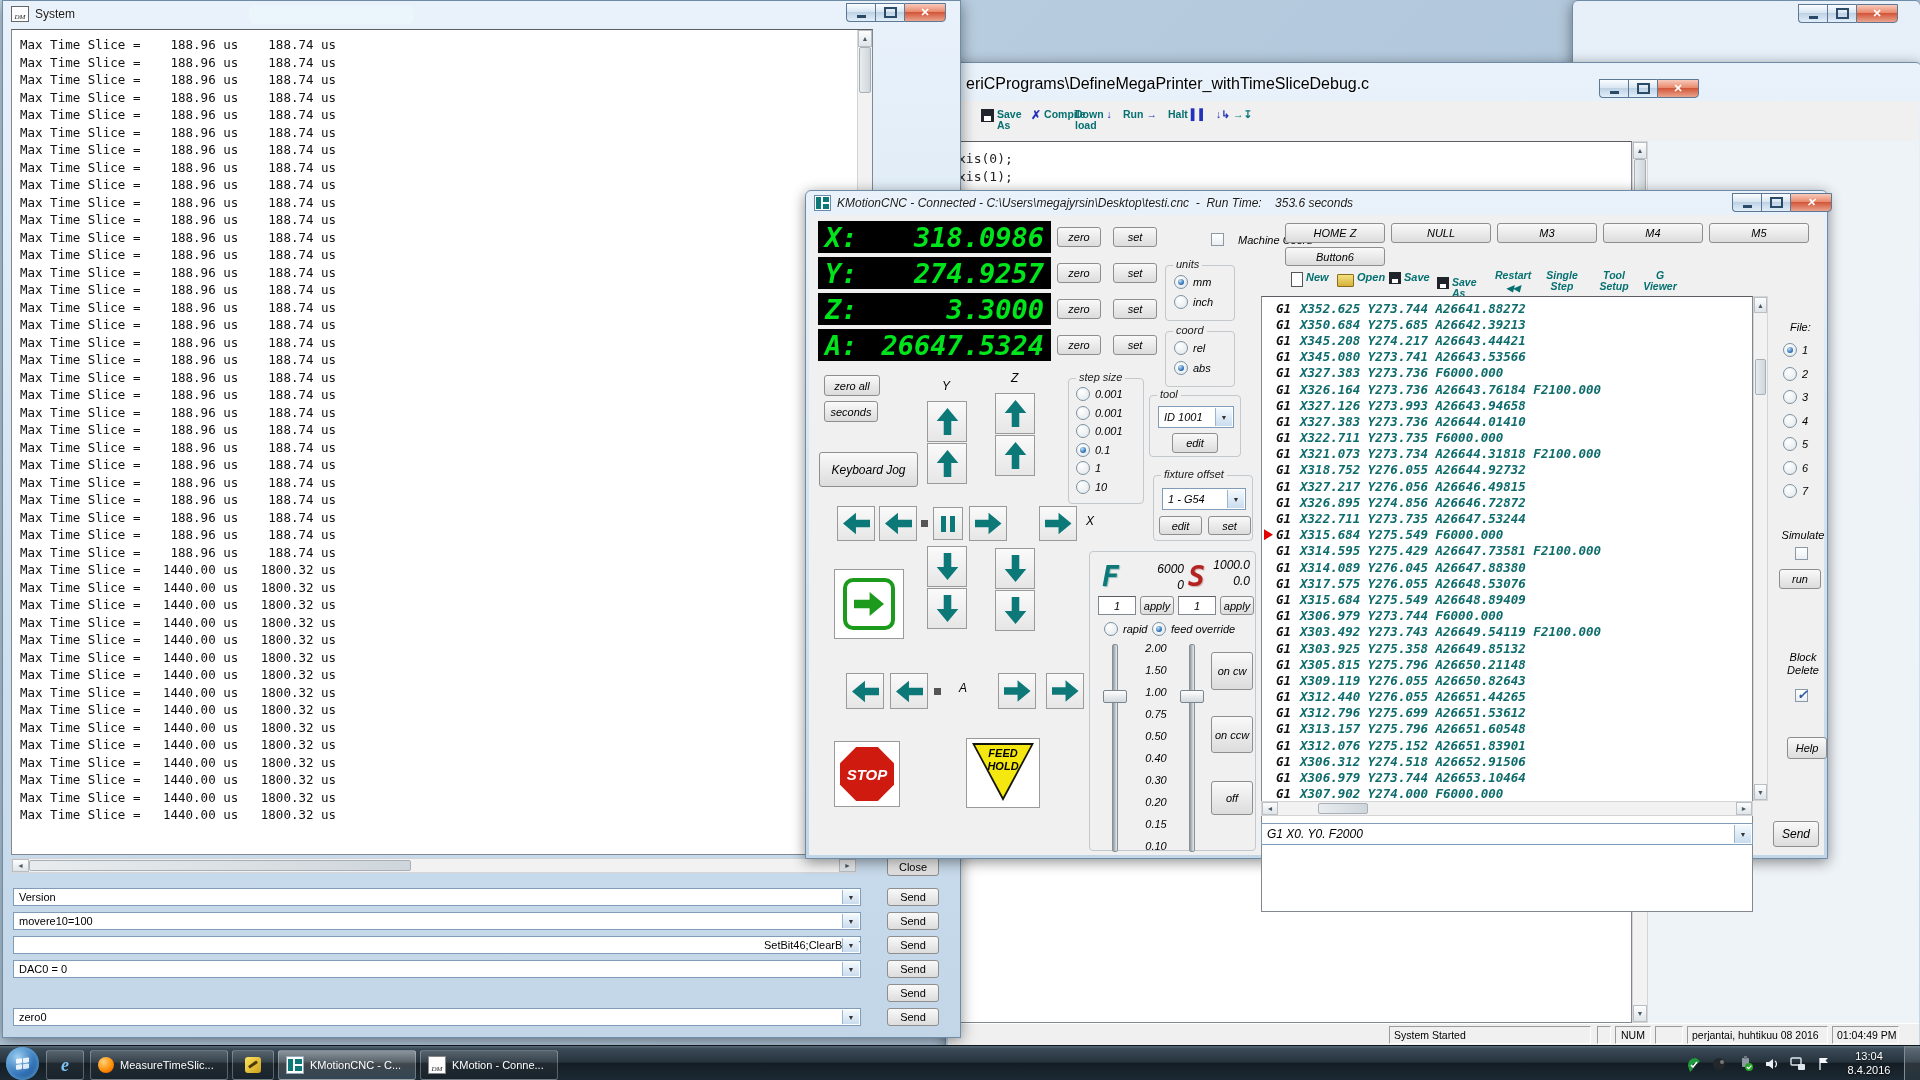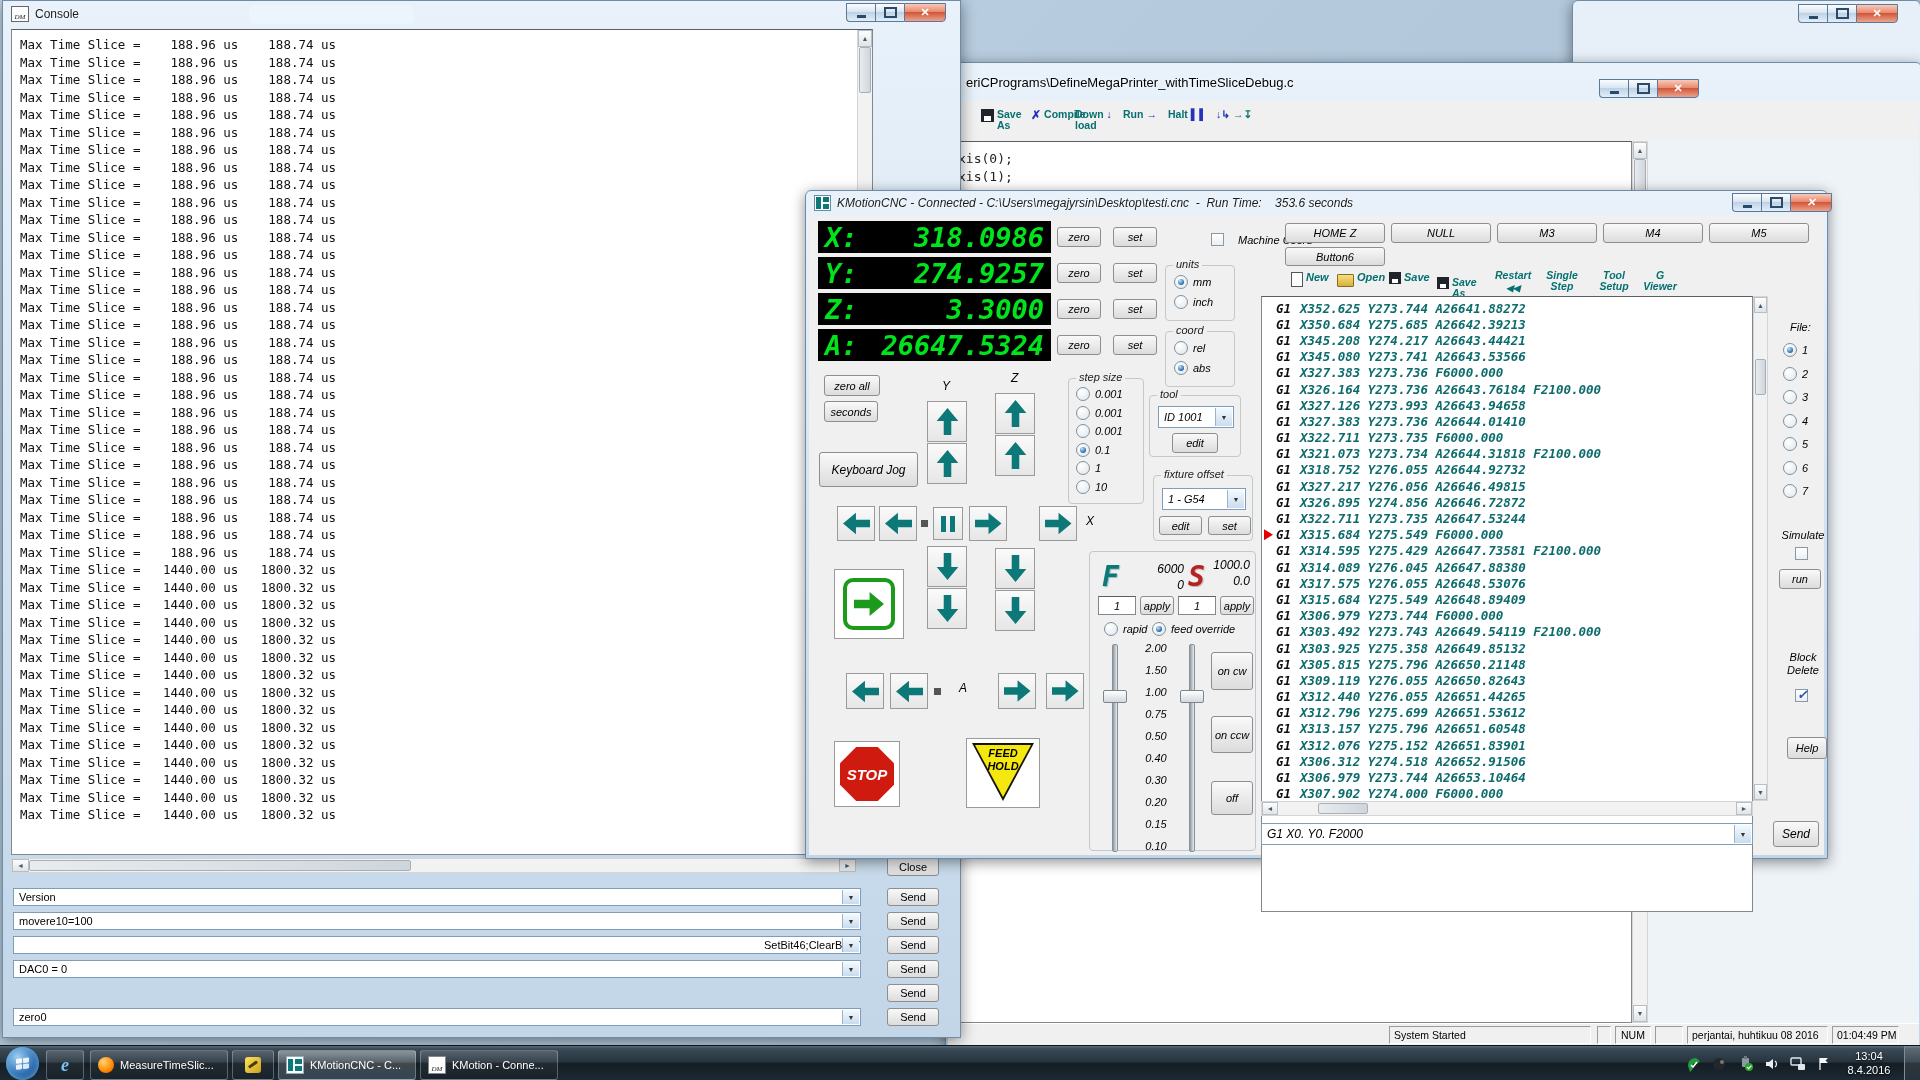--- a/index.html
+++ b/index.html
@@ -95,21 +95,21 @@
       <div class="wbtn">
           <span class="g-max"></span>
         </div>
       <div class="wbtn close">
           <span class="g-close">✕</span>
         </div>
     </div>
   </div>
 
   <div class="win" style="left:945px;top:62px;width:975px;height:983px;">
-    <div style="position:absolute;left:20px;top:12px;font-size:13px;text-shadow:0 0 3px #fff;white-space:nowrap;">eriCPrograms\DefineMegaPrinter_withTimeSliceDebug.c</div>
+    <div style="position:absolute;left:20px;top:12px;font-size:16px;text-shadow:0 0 3px #fff;white-space:nowrap;">eriCPrograms\DefineMegaPrinter_withTimeSliceDebug.c</div>
     <div class="wbtns" style="left:653px;top:16px;">
       <div class="wbtn">
           <span class="g-min"></span>
         </div>
       <div class="wbtn">
           <span class="g-max"></span>
         </div>
       <div class="wbtn close">
           <span class="g-close">✕</span>
         </div>
@@ -165,21 +165,21 @@
       <div class="statuspane" style="left:707px;top:2px;width:28px;height:18px;"></div>
       <div class="statuspane" style="left:739px;top:2px;width:141px;height:18px;">perjantai, huhtikuu 08 2016</div>
       <div class="statuspane" style="left:884px;top:2px;width:67px;height:18px;">01:04:49 PM</div>
     </div>
   </div>
 
   <div class="win" style="left:2px;top:0;width:957px;height:1036px;border-radius:0 0 0 0;">
     <div class="titlebar">
       <span style="width:16px;height:14px;border:1px solid #666;background:#fdfdfd;font-size:7px;font-style:italic;
                    font-family:'Liberation Serif',serif;display:inline-flex;align-items:flex-end;justify-content:center;margin-right:6px;">DM</span>
-      <span>Console</span>
+      <span>System</span>
       <span style="position:absolute;left:246px;top:4px;width:165px;height:19px;background:rgba(235,245,252,.75);border-radius:5px;"></span>
     </div>
     <div class="wbtns" style="right:14px;top:2px;">
       <div class="wbtn">
           <span class="g-min"></span>
         </div>
       <div class="wbtn">
           <span class="g-max"></span>
         </div>
       <div class="wbtn close">

